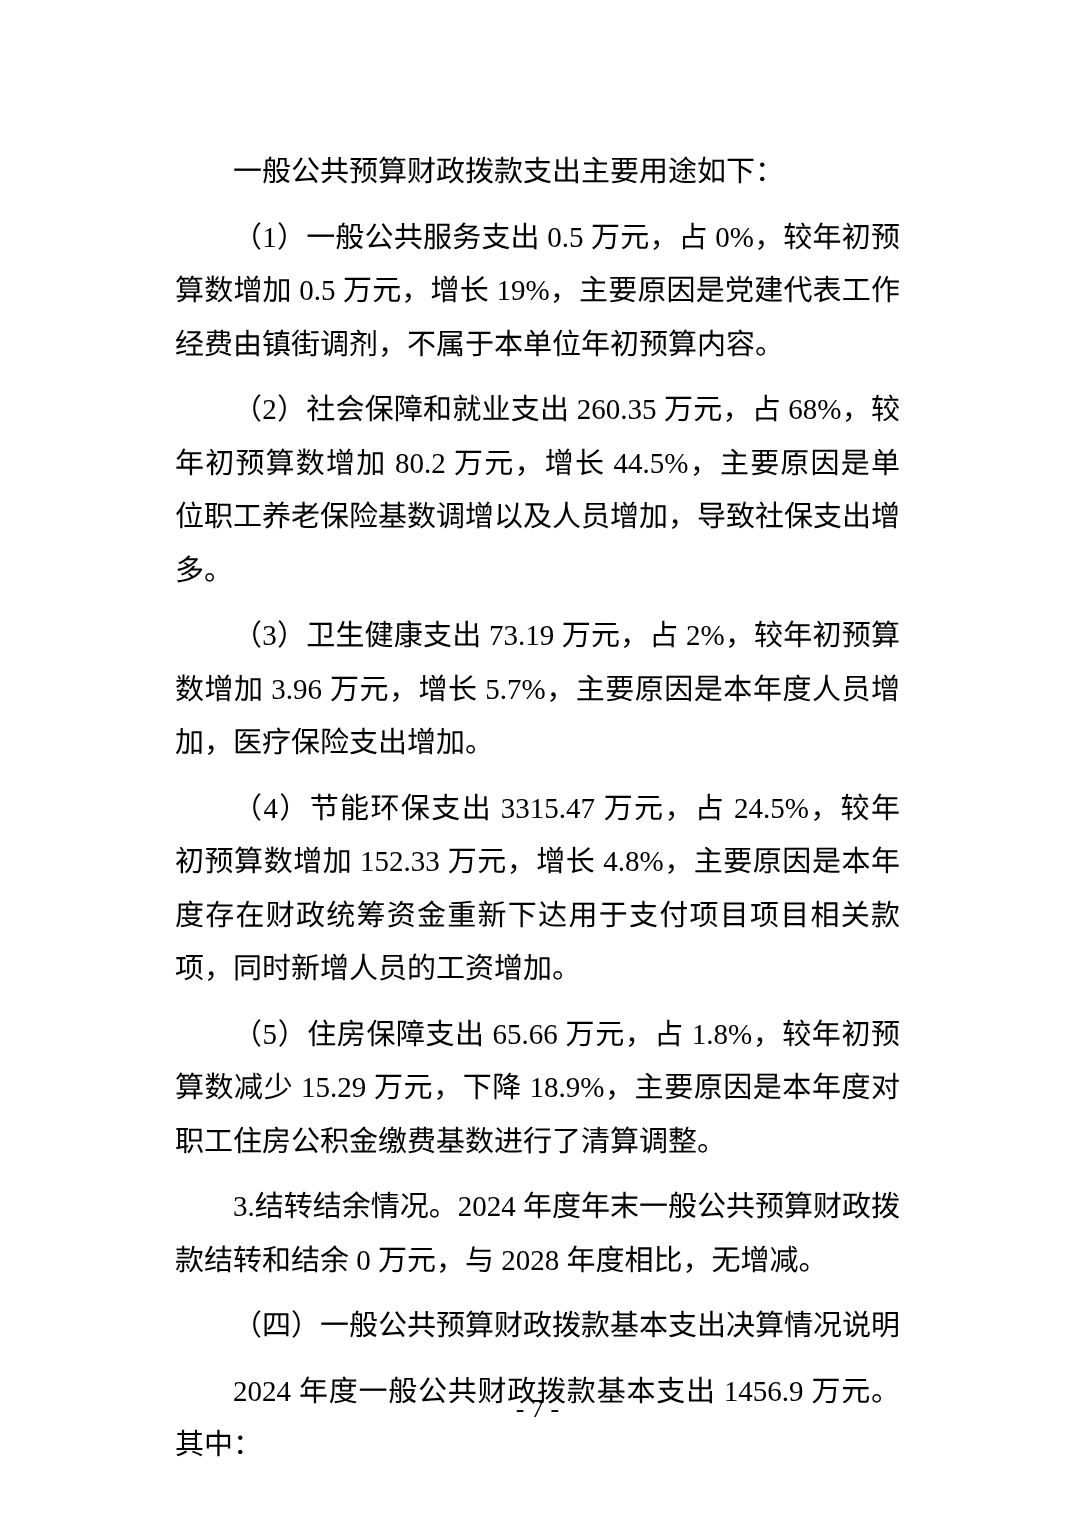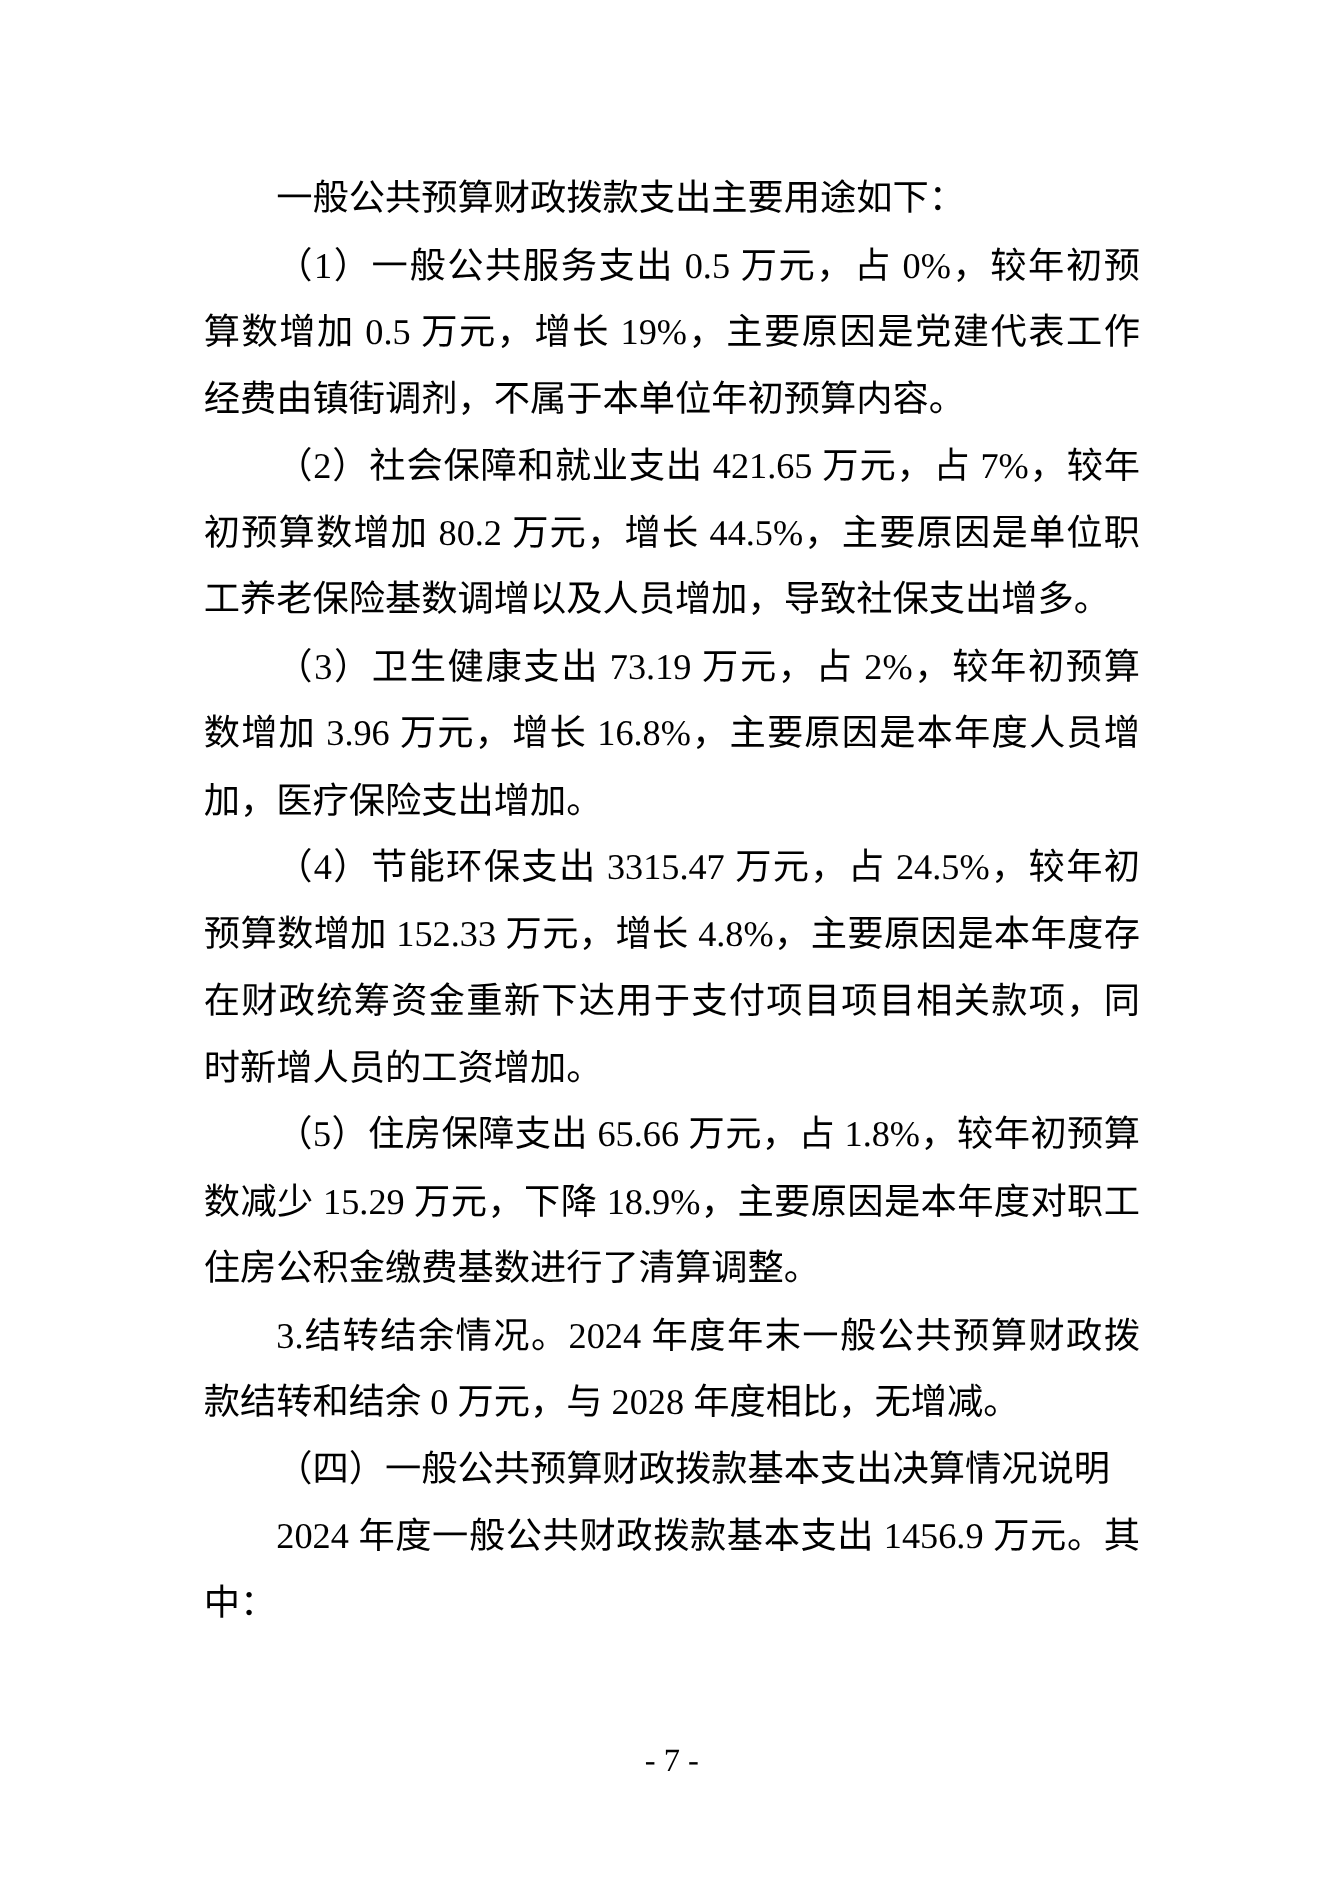--- a/index.html
+++ b/index.html
@@ -20,21 +20,21 @@
     position: absolute;
     left: 163px;
     top: 133px;
     width: 749px;
     font-size: 29px;
     line-height: 53.5px;
     text-align: justify;
     text-justify: inter-ideograph;
   }
   .doc-body p {
-    margin: 0;
+    margin: 12px;
     padding: 0;
     text-indent: 2em;
     word-break: break-all;
   }
   .doc-body p.heading {
     font-weight: normal;
   }
   .page-footer {
     position: absolute;
     left: 0;
@@ -46,22 +46,22 @@
     color: #000000;
   }
 </style>
 </head>
 <body>
 
 <div class="page">
   <div class="doc-body">
     <p>一般公共预算财政拨款支出主要用途如下：</p>
     <p>（1）一般公共服务支出 0.5 万元，占 0%，较年初预算数增加 0.5 万元，增长 19%，主要原因是党建代表工作经费由镇街调剂，不属于本单位年初预算内容。</p>
-    <p>（2）社会保障和就业支出 421.65 万元，占 7%，较年初预算数增加 80.2 万元，增长 44.5%，主要原因是单位职工养老保险基数调增以及人员增加，导致社保支出增多。</p>
-    <p>（3）卫生健康支出 73.19 万元，占 2%，较年初预算数增加 3.96 万元，增长 16.8%，主要原因是本年度人员增加，医疗保险支出增加。</p>
+    <p>（2）社会保障和就业支出 260.35 万元，占 68%，较年初预算数增加 80.2 万元，增长 44.5%，主要原因是单位职工养老保险基数调增以及人员增加，导致社保支出增多。</p>
+    <p>（3）卫生健康支出 73.19 万元，占 2%，较年初预算数增加 3.96 万元，增长 5.7%，主要原因是本年度人员增加，医疗保险支出增加。</p>
     <p>（4）节能环保支出 3315.47 万元，占 24.5%，较年初预算数增加 152.33 万元，增长 4.8%，主要原因是本年度存在财政统筹资金重新下达用于支付项目项目相关款项，同时新增人员的工资增加。</p>
     <p>（5）住房保障支出 65.66 万元，占 1.8%，较年初预算数减少 15.29 万元，下降 18.9%，主要原因是本年度对职工住房公积金缴费基数进行了清算调整。</p>
     <p>3.结转结余情况。2024 年度年末一般公共预算财政拨款结转和结余 0 万元，与 2028 年度相比，无增减。</p>
     <p class="heading">（四）一般公共预算财政拨款基本支出决算情况说明</p>
     <p>2024 年度一般公共财政拨款基本支出 1456.9 万元。其中：</p>
   </div>
 
   <div class="page-footer">- 7 -</div>
 </div>
 

